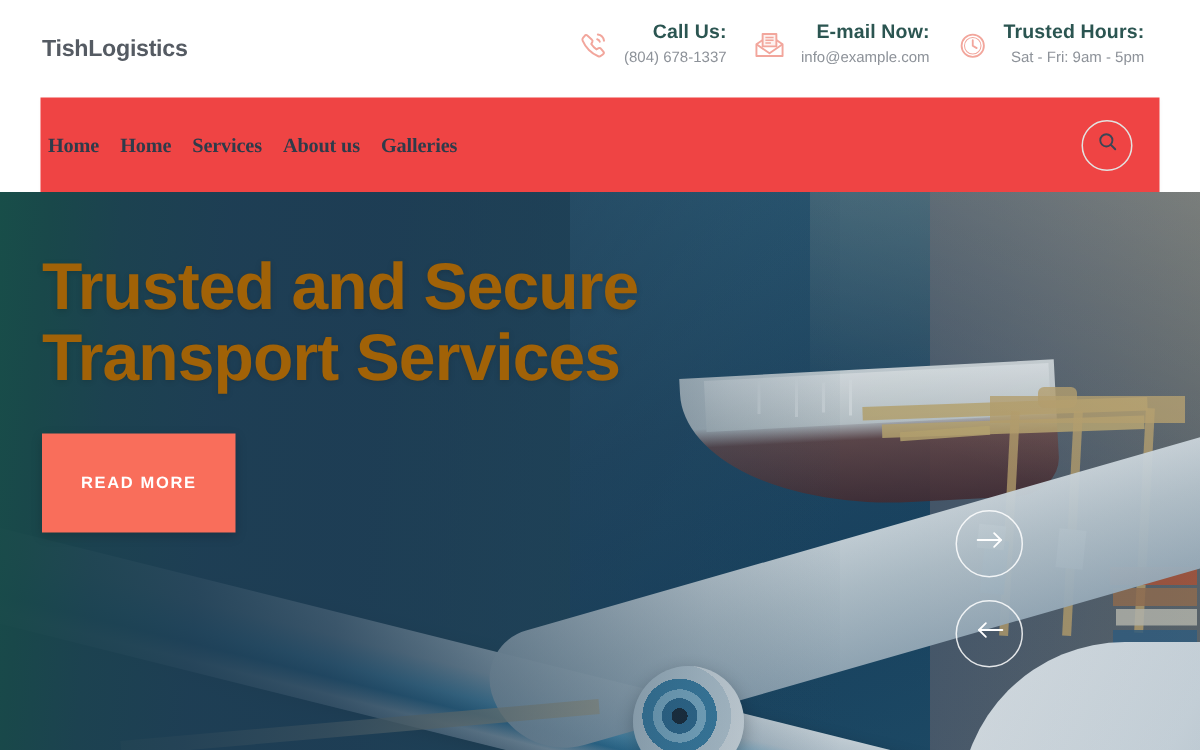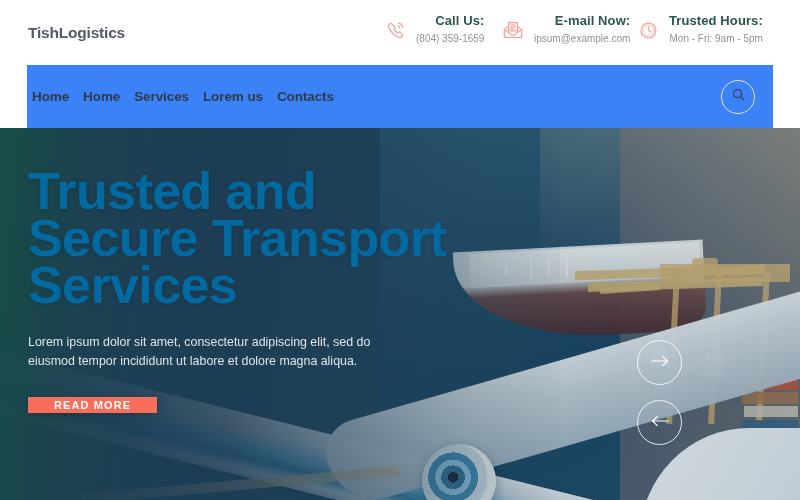--- a/index.html
+++ b/index.html
@@ -36,22 +36,23 @@
     letter-spacing:0.1px; line-height:14px; white-space:nowrap;
   }
   .contact-value {
     font-size:10px; color:#8d9299; line-height:17px; white-space:nowrap;
     margin-top:2px;
   }
 
   
   .navbar {
     position:absolute; left:27px; top:65px; width:746px; height:63px;
-    background:#3b82f6;
+    background:#ef4444;
     box-shadow:0 1px 3px rgba(0,0,0,0.04);
+    font-family:Liberation Serif, serif;
   }
   .nav-links {
     position:absolute; left:5px; top:0; height:63px;
     display:flex; align-items:center; gap:0px;
   }
   .nav-link {
     font-size:13.5px; font-weight:bold; color:#2f3b4a;
     padding:0 7px; cursor:pointer; white-space:nowrap;
     letter-spacing:-0.1px;
   }
@@ -153,32 +154,32 @@
       rgba(28,66,80,.97) 14%,
       rgba(30,62,84,.93) 26%,
       rgba(30,60,84,.80) 42%,
       rgba(32,62,86,.52) 62%,
       rgba(34,64,88,.18) 84%,
       rgba(34,64,88,0) 100%);
   }
 
   .hero-content { position:absolute; left:28px; top:40px; width:470px; z-index:8; }
   .hero-title {
-    font-size:52px; font-weight:bold; color:#0369a1; line-height:47px;
+    font-size:44px; font-weight:bold; color:#a16207; line-height:47px;
     letter-spacing:-0.6px; text-shadow:0 1px 4px rgba(0,0,0,.15);
   }
   .hero-sub {
     margin-top:24px; font-size:12.4px; color:#dfe6e7; line-height:18.5px;
     max-width:345px;
   }
   .btn-read {
     margin-top:27px; display:inline-block;
     background:#f96e5b; color:#ffffff; border:none;
     font-size:11px; font-weight:bold; letter-spacing:1.1px;
-    padding:2px 26px; cursor:pointer;
+    padding:27px 26px; cursor:pointer;
     font-family:"Liberation Sans", sans-serif;
     box-shadow:0 2px 7px rgba(0,0,0,.18);
   }
 
   .slider-nav { position:absolute; right:118px; top:212px; z-index:9; }
   .slider-btn {
     width:45px; height:45px; border-radius:50%;
     border:1.5px solid rgba(255,255,255,.85);
     background:transparent; cursor:pointer;
     display:flex; align-items:center; justify-content:center;
@@ -197,66 +198,66 @@
       <div class="contact-item">
         <span class="contact-icon">
           <svg width="21" height="21" viewBox="0 0 24 24" fill="none" stroke="#f2a69c" stroke-width="1.5" stroke-linecap="round">
             <path d="M7.5 4.2c-.6-.5-1.5-.4-2 .2L4.2 6c-.5.6-.6 1.4-.3 2.1 1.1 2.6 2.7 5 4.8 7.1s4.5 3.7 7.1 4.8c.7.3 1.5.2 2.1-.3l1.6-1.3c.6-.5.7-1.4.2-2l-1.9-2.2c-.4-.5-1.1-.6-1.7-.3l-1.6.8c-1.6-1-3-2.4-4-4l.8-1.6c.3-.6.2-1.3-.3-1.7z"></path>
             <path d="M15.5 3.5c2.4.4 4.3 2.3 4.7 4.7"></path>
             <path d="M15 7c1 .3 1.8 1 2 2"></path>
           </svg>
         </span>
         <span class="contact-text">
           <span class="contact-label">Call Us:</span>
-          <span class="contact-value">(804) 359-1659</span>
+          <span class="contact-value">(804) 678-1337</span>
         </span>
       </div>
     </div>
 
     <div class="contact-group" style="left:500px;">
       <div class="contact-item">
         <span class="contact-icon">
           <svg width="22" height="22" viewBox="0 0 24 24" fill="none" stroke="#f2a69c" stroke-width="1.4" stroke-linejoin="round">
             <path d="M2.5 11.5 12 5l9.5 6.5v8.5h-19z"></path>
             <path d="M7 4h10v9H7z" fill="#fdf1ef"></path>
             <path d="M9 6.5h6M9 8.5h6M9 10.5h4" stroke-width="1.1"></path>
             <path d="M2.5 11.5 12 18l9.5-6.5"></path>
           </svg>
         </span>
         <span class="contact-text">
           <span class="contact-label">E-mail Now:</span>
-          <span class="contact-value">ipsum@example.com</span>
+          <span class="contact-value">info@example.com</span>
         </span>
       </div>
     </div>
 
     <div class="contact-group" style="left:635px;">
       <div class="contact-item">
         <span class="contact-icon">
           <svg width="21" height="21" viewBox="0 0 24 24" fill="none" stroke="#f2a69c" stroke-width="1.4" stroke-linecap="round">
             <circle cx="12" cy="12" r="8.5"></circle>
             <circle cx="12" cy="12" r="6.3" stroke-width="0.8"></circle>
             <path d="M12 7.8V12l3 1.8"></path>
           </svg>
         </span>
         <span class="contact-text">
           <span class="contact-label">Trusted Hours:</span>
-          <span class="contact-value">Mon - Fri: 9am - 5pm</span>
+          <span class="contact-value">Sat - Fri: 9am - 5pm</span>
         </span>
       </div>
     </div>
   </div>
 
   <div class="navbar">
     <div class="nav-links" style="left:5px;">
       <span class="nav-link">Home</span>
       <span class="nav-link">Home</span>
       <span class="nav-link">Services</span>
-      <span class="nav-link">Lorem us</span>
-      <span class="nav-link">Contacts</span>
+      <span class="nav-link">About us</span>
+      <span class="nav-link">Galleries</span>
     </div>
     <div class="search-btn">
       <span>
         <svg width="15" height="15" viewBox="0 0 24 24" fill="none" stroke="#3a4656" stroke-width="2" stroke-linecap="round">
           <circle cx="10.5" cy="10.5" r="6.5"></circle>
           <path d="M15.5 15.5 20 20"></path>
         </svg>
       </span>
     </div>
   </div>
@@ -303,21 +304,20 @@
       <div class="fuselage"></div>
 
       <div class="crane-beam" style="left:80px;top:352px;width:320px;height:10px;background:#c3b392;opacity:.75;transform:rotate(-5deg);"></div>
 
       <div class="blue-overlay"></div>
       <div class="teal-overlay"></div>
     </div>
 
     <div class="hero-content">
       <div class="hero-title">Trusted and Secure Transport Services</div>
-      <div class="hero-sub">Lorem ipsum dolor sit amet, consectetur adipiscing elit, sed do eiusmod tempor incididunt ut labore et dolore magna aliqua.</div>
       <button class="btn-read">READ MORE</button>
     </div>
 
     <div class="slider-nav">
       <div class="slider-btn">
         <span>
           <svg width="22" height="16" viewBox="0 0 24 16" fill="none" stroke="#ffffff" stroke-width="1.3" stroke-linecap="round" stroke-linejoin="round">
             <path d="M3 8h17"></path>
               <path d="M15 3l5 5-5 5"></path>
           </svg>

